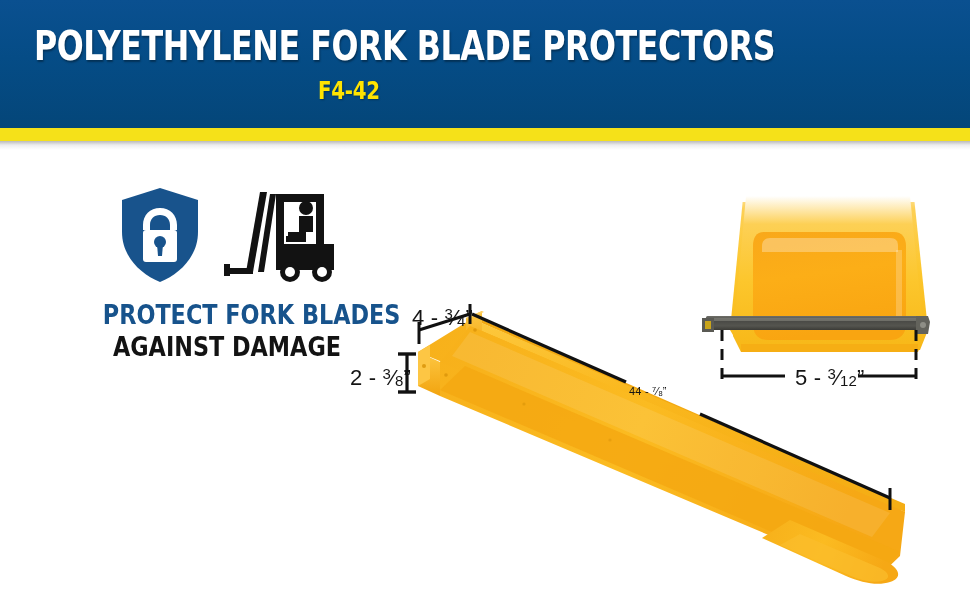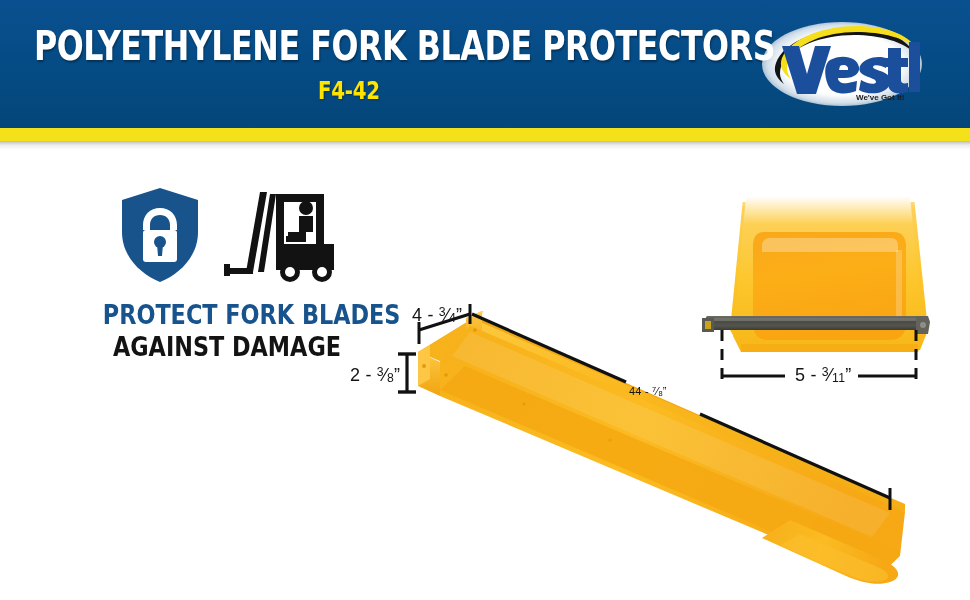--- a/index.html
+++ b/index.html
@@ -120,21 +120,21 @@
     margin-top: 10px;
     white-space: nowrap;
   }
 
   
   .diagram { position: absolute; left: 0; top: 0; width: 970px; height: 600px; pointer-events: none; }
 
   .dim-label {
     position: absolute;
     font-family: "Liberation Sans", sans-serif;
-    font-size: 18px;
+    font-size: 22px;
     color: #141414;
     white-space: nowrap;
     letter-spacing: 0.2px;
   }
   .dim-w  { left: 412px; top: 305px; }
   .dim-h  { left: 350px; top: 365px; }
   .dim-l  { left: 629px; top: 385px; font-size: 11px; }
   .dim-f  { left: 795px; top: 365px; }
 
   .frac { display: inline-block; position: relative; width: auto; }
@@ -144,38 +144,20 @@
 </style>
 </head>
 <body>
 
 <div id="page">
 
   <div class="header">
     <div class="header-title">POLYETHYLENE FORK BLADE PROTECTORS</div>
     <div class="header-sub">F4-42</div>
 
-    <div class="logo">
-      <div class="logo-glow"></div>
-      <svg width="160" height="84" viewBox="0 0 160 84">
-
-        <path d="M14,41 C22,19 58,6 92,6 C122,6 144,16 152,31 C142,20 118,13 92,13 C60,13 27,25 19,45 C17,51 18,57 22,62 C14,56 11,49 14,41 Z" fill="#141414"></path>
-
-        <path d="M20,36 C29,16 62,4 94,4 C124,4 147,13 155,27 C144,16 120,10 94,10 C64,10 34,21 26,40 C24,46 25,52 29,57 C20,51 17,43 20,36 Z" fill="#F6DF1A"></path>
-
-        <g fill="#1B4F9C">
-          <path d="M20,24 L37,24 L45,52 L53,24 L69,24 L54,72 L35,72 Z"></path>
-          <path d="M68,38 C79,32 95,34 97,45 C98,51 93,56 82,56 L76,56 C76,60 80,62 86,61 L95,59 L94,69 C85,73 70,73 66,63 C62,53 62,42 68,38 Z M77,48 L86,48 C87,43 81,42 78,44 Z"></path>
-          <path d="M98,44 C103,35 118,33 126,37 L124,46 C119,43 111,42 111,45 C111,47 116,48 121,50 C128,53 130,58 127,64 C122,73 105,73 97,68 L99,58 C105,62 114,63 114,60 C114,57 108,56 104,54 C99,52 96,49 98,44 Z"></path>
-          <path d="M126,26 L139,26 L139,36 L146,36 L146,45 L139,45 L139,58 C139,61 141,62 146,61 L146,70 C135,73 126,71 126,61 L126,45 L122,45 L122,36 L126,36 Z"></path>
-          <path d="M147,20 L158,20 L158,70 L147,70 Z"></path>
-        </g>
-        <text x="94" y="78" font-family="Liberation Sans, sans-serif" font-size="8" font-weight="bold" fill="#1A1A1A">We've Got It!</text>
-      </svg>
-    </div>
   </div>
   <div class="yellow-bar"></div>
   <div class="bar-shadow"></div>
 
   <div class="feature-block feat-1">
     <div class="icon-row">
 
       <svg width="84" height="98" viewBox="0 0 84 98">
         <path d="M42,2 L80,14 L80,46 C80,70 62,88 42,96 C22,88 4,70 4,46 L4,14 Z" fill="#18538C"></path>
         <path d="M42,22 C32,22 25,29 25,39 L25,44 L32,44 L32,39 C32,33 36,29 42,29 C48,29 52,33 52,39 L52,44 L59,44 L59,39 C59,29 52,22 42,22 Z" fill="#ffffff"></path>
@@ -348,16 +330,16 @@
 
   <div class="dim-label dim-h">
     <span>2 - </span><span class="frac"><sup>3</sup><span class="sl">⁄</span><sub>8</sub></span><span>”</span>
   </div>
 
   <div class="dim-label dim-l">
     <span>44 - </span><span class="frac"><sup>7</sup><span class="sl">⁄</span><sub>8</sub></span><span>”</span>
   </div>
 
   <div class="dim-label dim-f">
-    <span>5 - </span><span class="frac"><sup>3</sup><span class="sl">⁄</span><sub>11</sub></span><span>”</span>
+    <span>5 - </span><span class="frac"><sup>3</sup><span class="sl">⁄</span><sub>12</sub></span><span>”</span>
   </div>
 
 </div>
 
 </body></html>

